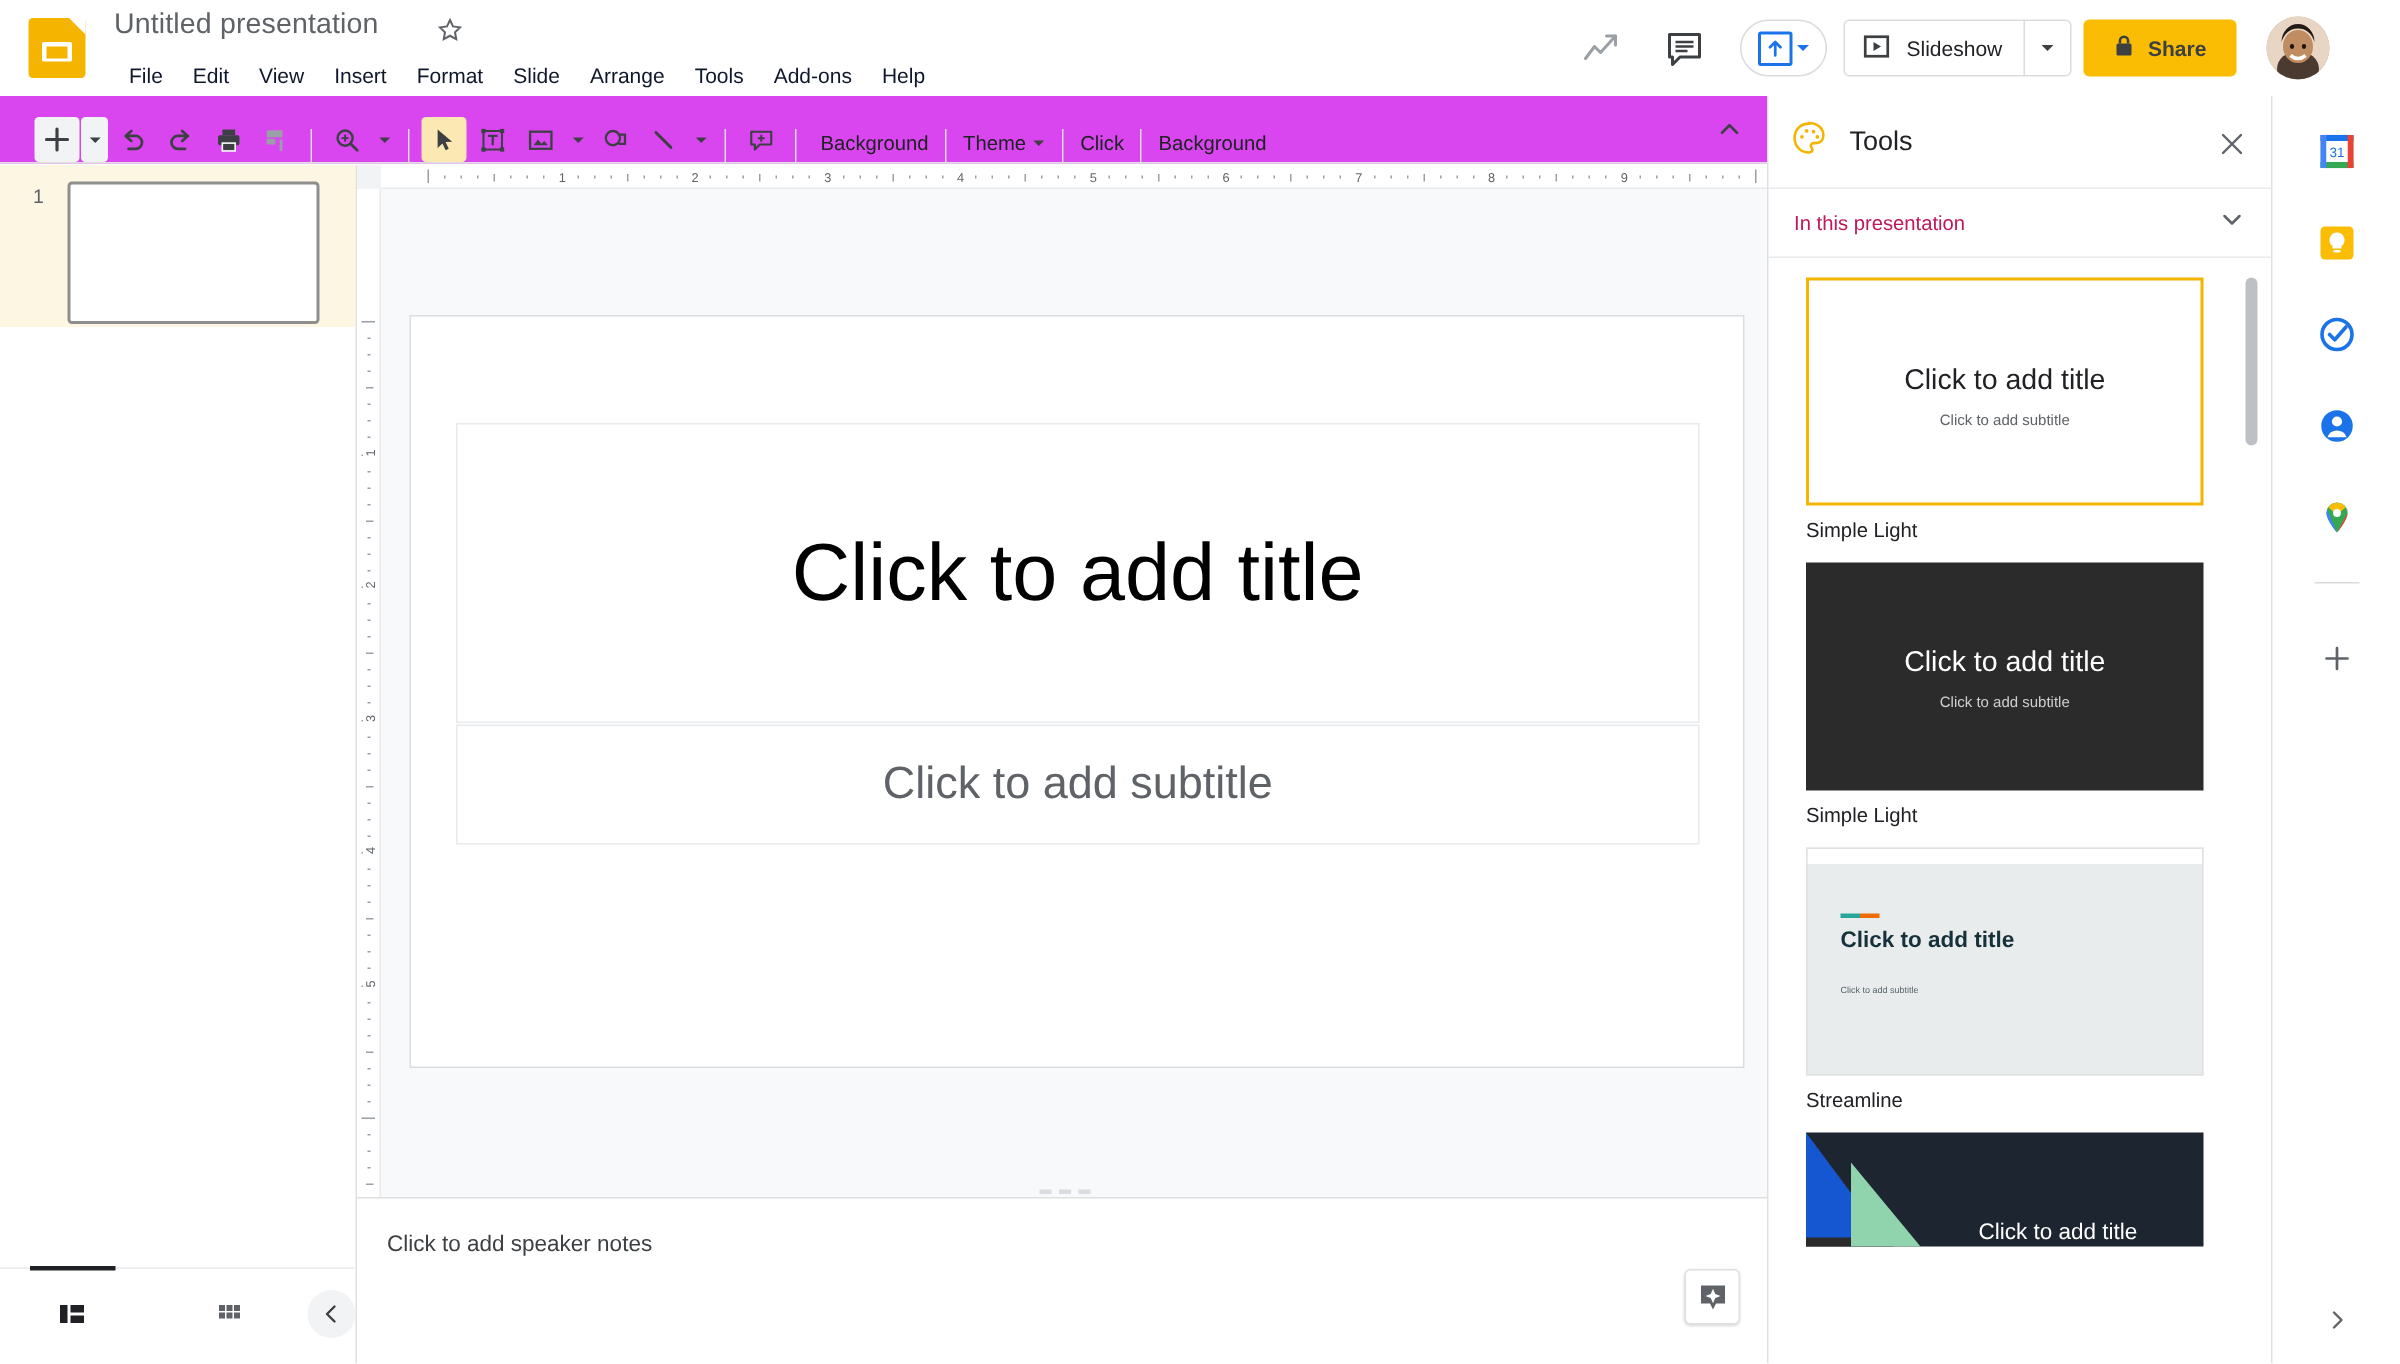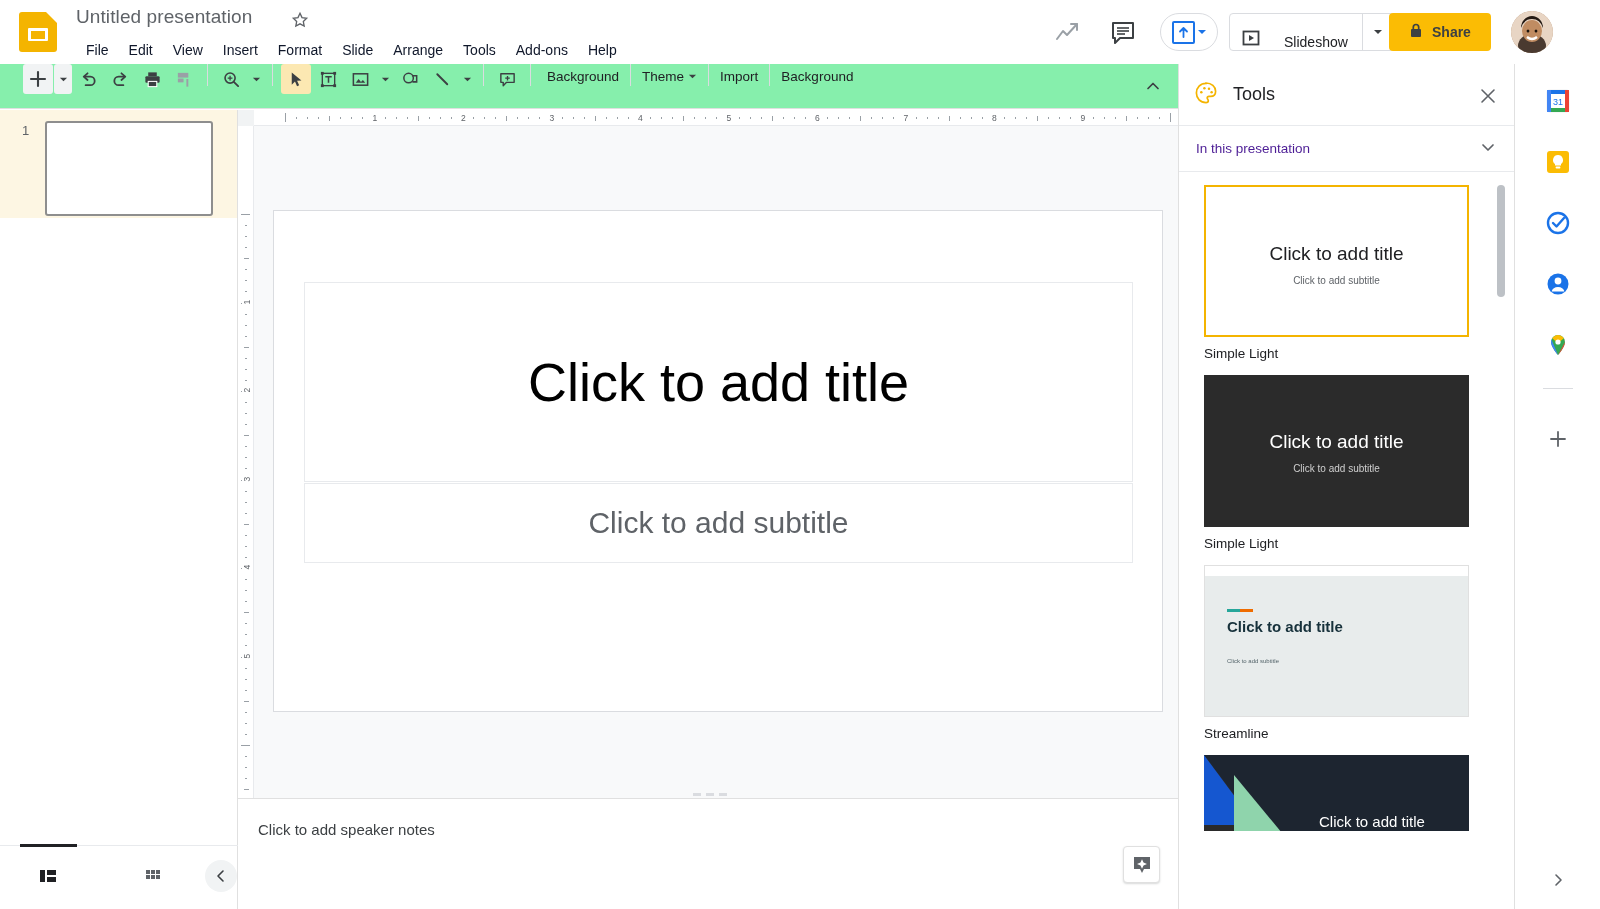--- a/index.html
+++ b/index.html
@@ -51,42 +51,42 @@
   }
   .present-box {
     width: 23px; height: 23px; border: 2px solid #1a73e8; border-radius: 2px;
     display: flex; align-items: center; justify-content: center;
   }
   .slideshow-grp {
     position: absolute; left: 1229px; top: 13px; height: 38px;
     border: 1px solid #dadce0; border-radius: 4px; display: flex; align-items: stretch; background: #fff;
   }
   .slideshow-btn {
-    display: flex; align-items: flex-end; gap: 24px; padding: 0 14px 0 12px; cursor: pointer;
+    display: flex; align-items: center; gap: 11px; padding: 0 14px 0 12px; cursor: pointer;
     font-size: 14px; color: #202124;
   }
   .slideshow-caret {
     width: 31px; border-left: 1px solid #dadce0; display: flex; align-items: center;
     justify-content: center; cursor: pointer;
   }
   .share-btn {
     position: absolute; left: 1389px; top: 13px; height: 38px; padding: 0 20px;
     background: #FBBC04; border: none; border-radius: 4px; display: flex; align-items: center;
     gap: 9px; cursor: pointer; font-size: 14px; font-weight: bold; color: #3c4043;
     font-family: "Liberation Sans", sans-serif;
   }
   .avatar {
     position: absolute; left: 1511px; top: 11px; width: 42px; height: 42px; border-radius: 50%;
     overflow: hidden; cursor: pointer; background: #c7a98f;
   }
 
   
   .toolbar {
     position: absolute; left: 0; top: 64px; width: 1178px; height: 45px;
-    background: #86efac; border-bottom: 1px solid #e0e0e0; display: flex; align-items: flex-start;
+    background: #d946ef; border-bottom: 1px solid #e0e0e0; display: flex; align-items: flex-end;
   }
   .tb-btn {
     height: 30px; min-width: 30px; display: flex; align-items: center; justify-content: center;
     border-radius: 3px; cursor: pointer; margin: 0 1px;
   }
   .tb-btn.active { background: #fce8b2; }
   .tb-caret { width: 18px; height: 30px; display: flex; align-items: center; justify-content: center; cursor: pointer; border-radius: 3px; }
   .tb-sep { width: 1px; height: 22px; background: #dadce0; margin: 0 7px; }
   .tb-text {
     font-size: 13.5px; color: #202124; padding: 5px 9px; border-radius: 3px; cursor: pointer;
@@ -186,21 +186,21 @@
   }
   .tp-title { font-size: 18px; color: #202124; margin-left: 14px; }
   .tp-close {
     position: absolute; right: 14px; top: 20px; width: 24px; height: 24px;
     display: flex; align-items: center; justify-content: center; cursor: pointer;
   }
   .tp-section {
     height: 46px; display: flex; align-items: center; justify-content: space-between;
     padding: 0 18px 0 17px; border-bottom: 1px solid #e8eaed; cursor: pointer;
   }
-  .tp-section-label { font-size: 13.5px; color: #4c1d95; }
+  .tp-section-label { font-size: 13.5px; color: #be185d; }
   .tp-list {
     position: absolute; left: 0; top: 109px; width: 336px; height: 713px; overflow: hidden;
   }
   .tp-scrollbar {
     position: absolute; right: 10px; top: 12px; width: 8px; height: 112px;
     background: #bdc1c6; border-radius: 4px; cursor: pointer;
   }
   .theme-item { position: relative; margin: 0 0 0 25px; width: 265px; }
   .theme-thumb { width: 265px; height: 152px; position: relative; overflow: hidden; cursor: pointer; }
   .theme-thumb.selected { border: 2px solid #F4B400; }
@@ -448,21 +448,21 @@
     </div>
     <div class="tb-sep" style="margin:0 2px"></div>
     <div class="tb-text">
       <span>Theme</span>
       <svg width="9" height="9" viewBox="0 0 10 10">
           <path d="M1 3 L5 7 L9 3" fill="#3c4043"></path>
         </svg>
     </div>
     <div class="tb-sep" style="margin:0 2px"></div>
     <div class="tb-text">
-      <span>Import</span>
+      <span>Click</span>
     </div>
     <div class="tb-sep" style="margin:0 2px"></div>
     <div class="tb-text">
       <span>Background</span>
     </div>
 
     <div class="collapse-btn">
       <svg width="16" height="16" viewBox="0 0 16 16">
           <path d="M3 10.5 L8 5.5 L13 10.5" fill="none" stroke="#3c4043" stroke-width="1.7" stroke-linecap="round" stroke-linejoin="round"></path>
         </svg>

